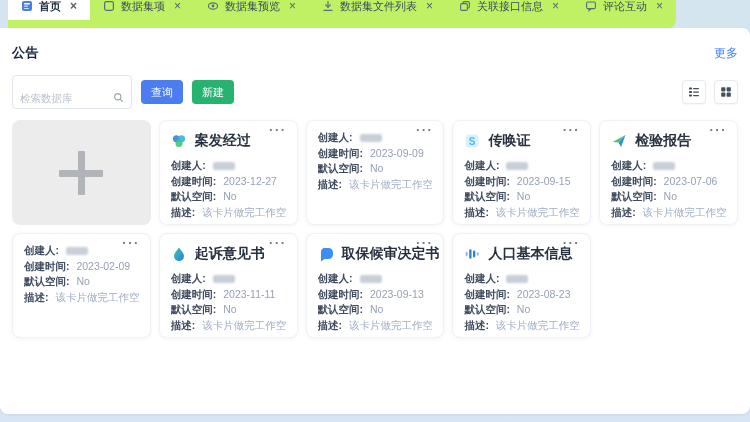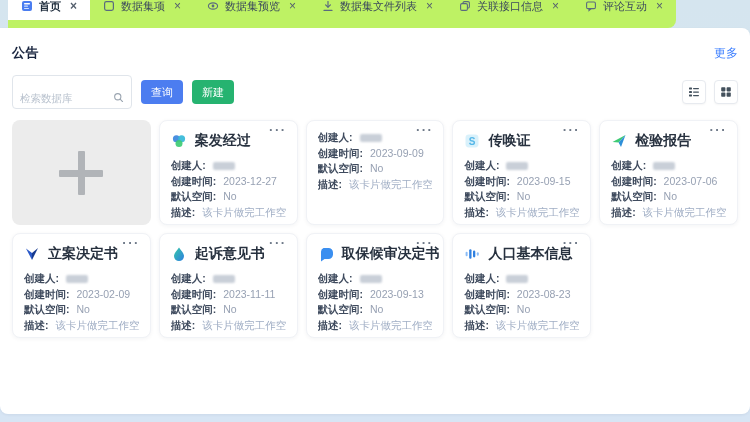--- a/index.html
+++ b/index.html
@@ -291,29 +291,20 @@
       <span class="val">No</span>
     </div>
     <div class="field">
       <span class="lbl">描述:</span>
       <span class="val desc">该卡片做完工作空间的展示</span>
     </div>
   </div>
 
   <div class="card">
     <span class="menu-dots">···</span>
-    <div class="card-head">
-      <span class="card-icon">
-            <svg viewBox="0 0 16 16">
-              <polygon points="2,2.5 8,7 8,14" fill="#2a58c8"></polygon>
-              <polygon points="14,2 8,7 8,14" fill="#173a8f"></polygon>
-            </svg>
-          </span>
-      <span class="card-title">立案决定书</span>
-    </div>
     <div class="field">
       <span class="lbl">创建人:</span>
       <span class="blur-name"></span>
     </div>
     <div class="field">
       <span class="lbl">创建时间:</span>
       <span class="val">2023-02-09</span>
     </div>
     <div class="field">
       <span class="lbl">默认空间:</span>

